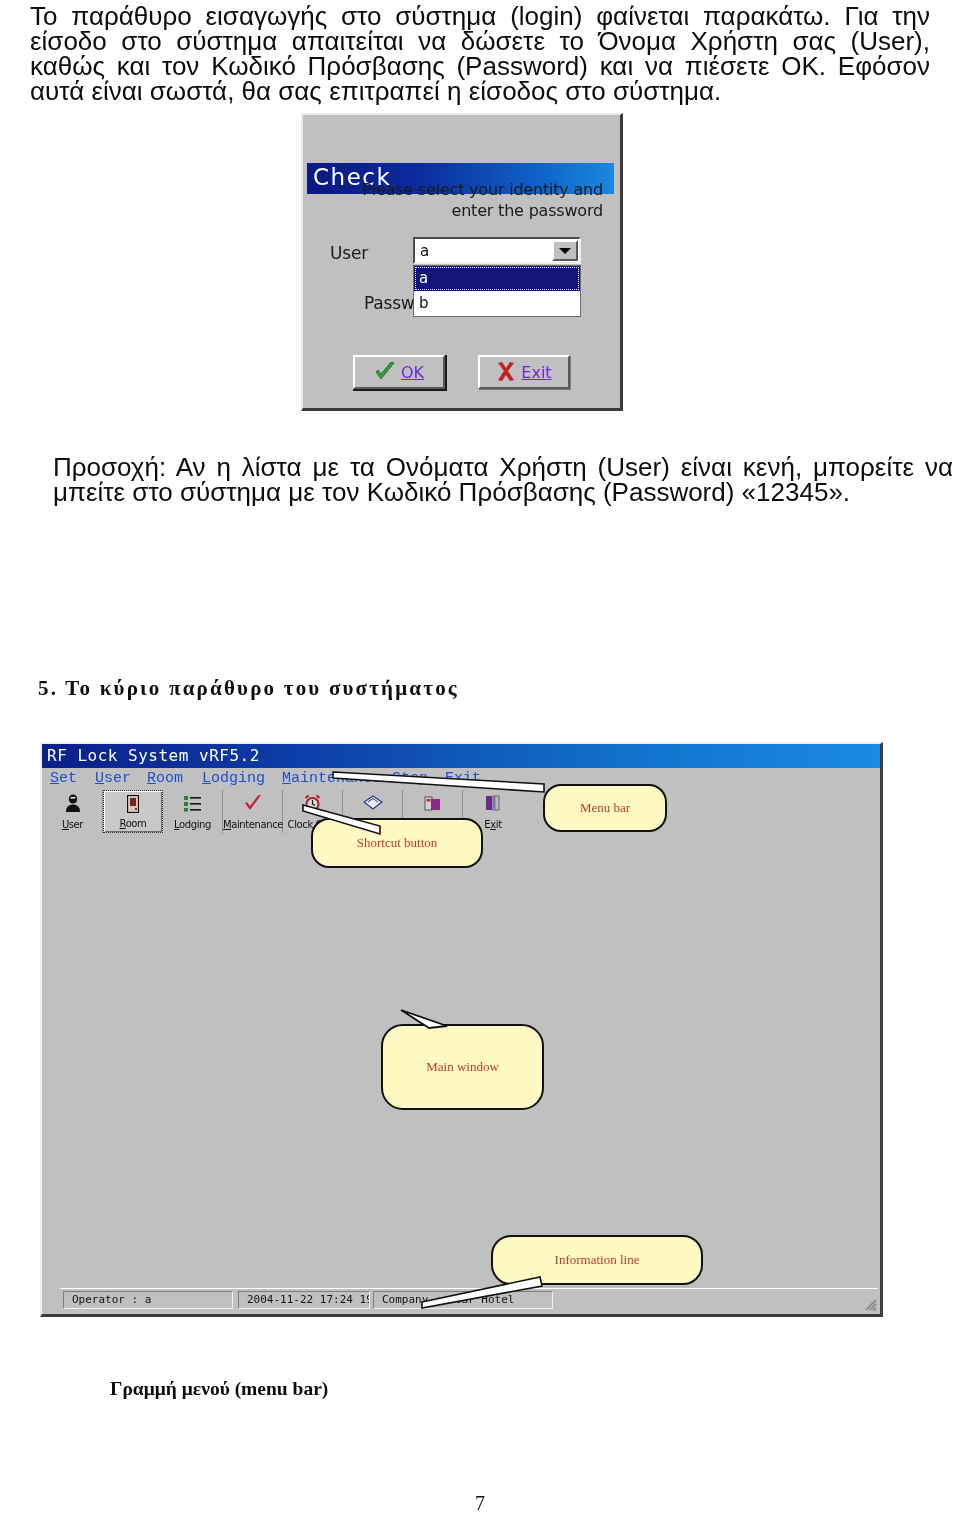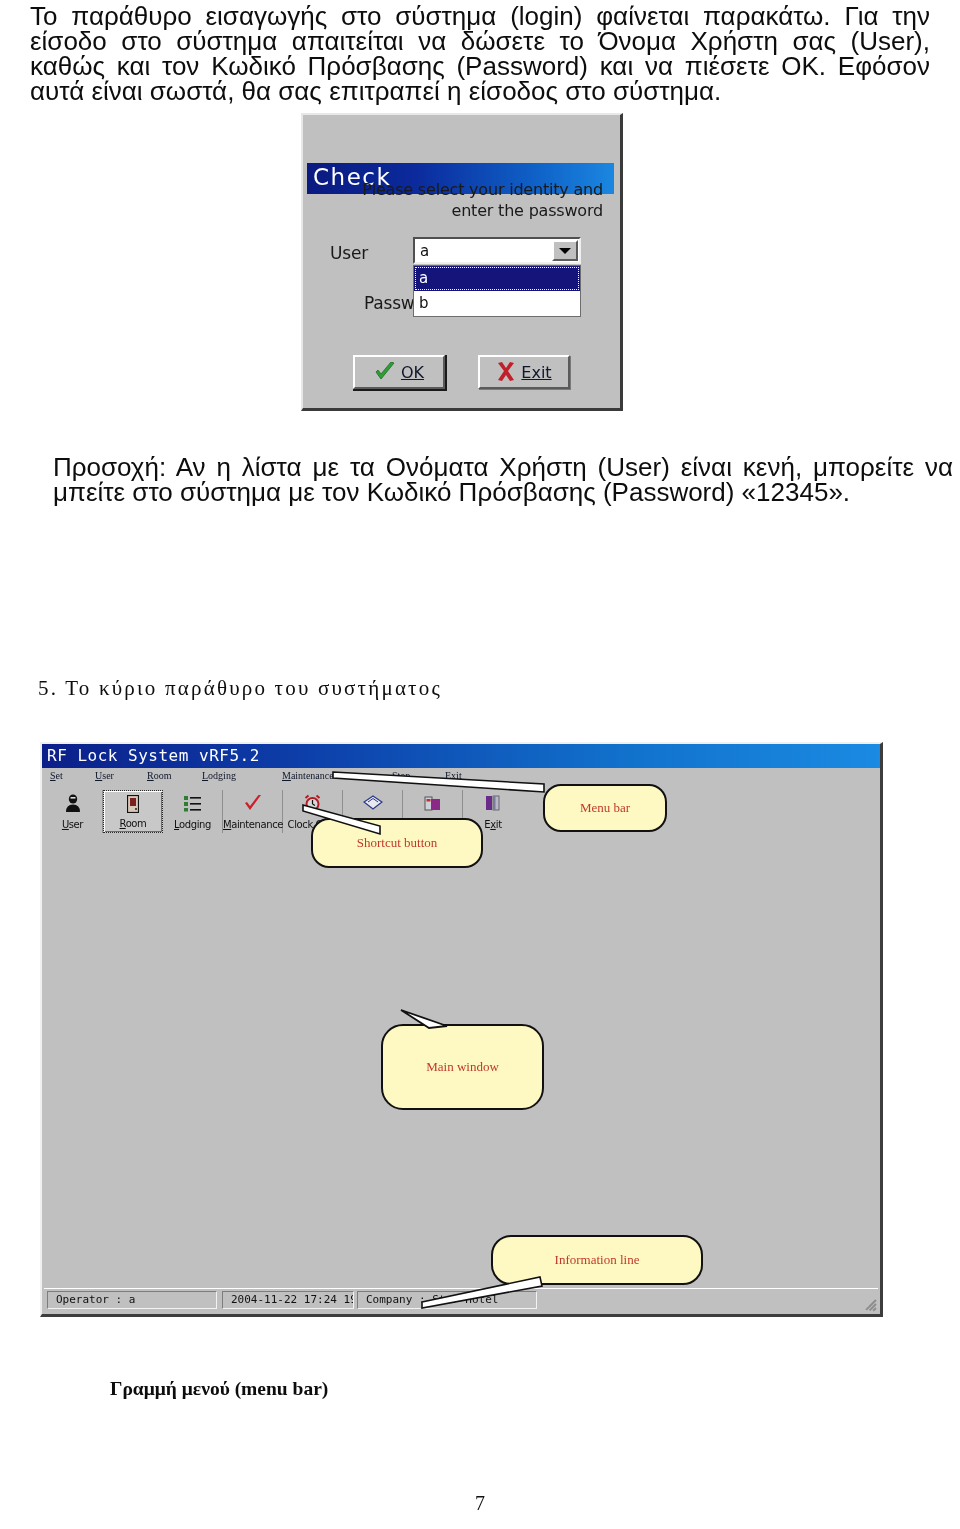--- a/index.html
+++ b/index.html
@@ -27,21 +27,21 @@
   }
   #intro-para { left: 30px; top: 4px; width: 900px; }
   #note-para  { left: 30px; top: 455px; width: 900px; margin-left: 23px; }
 
   .section-heading {
     position: absolute;
     left: 38px;
     top: 676px;
     font-family: "Liberation Serif", serif;
     font-size: 21px;
-    font-weight: normal;
+    font-weight: bold;
     letter-spacing: 2.2px;
     color: #0d0d0d;
   }
 
   .figure-caption {
     position: absolute;
     left: 110px;
     top: 1378px;
     font-family: "Liberation Serif", serif;
     font-size: 19.5px;
@@ -192,21 +192,21 @@
     position: absolute;
     left: 0; right: 0; top: 0; bottom: 0;
     display: flex;
     align-items: center;
     justify-content: center;
     gap: 5px;
   }
   .dlg-button .btn-label {
     font-family: "DejaVu Sans", sans-serif;
     font-size: 16px;
-    color: #0f172a;
+    color: #6d28d9;
   }
   .dlg-button .btn-label u { text-decoration: underline; }
 
   
   #main-window {
     position: absolute;
     left: 40px;
     top: 742px;
     width: 843px;
     height: 575px;
@@ -235,23 +235,23 @@
   }
   #menu-bar {
     position: absolute;
     left: 0; top: 24px;
     right: 0; height: 22px;
     background: #c0c0c0;
   }
   .menu-item {
     position: absolute;
     top: 2px;
-    font-family: Liberation Serif, serif;
-    font-size: 10px;
-    color: #0f172a;
+    font-family: Liberation Mono, monospace;
+    font-size: 15px;
+    color: #1d4ed8;
     white-space: nowrap;
   }
   .menu-item u { text-decoration: underline; }
 
   #toolbar {
     position: absolute;
     left: 1px; top: 46px;
     width: 500px; height: 43px;
     background: #c0c0c0;
     border-bottom: 1px solid #8a8a8a;
@@ -293,21 +293,21 @@
 
   #main-client {
     position: absolute;
     left: 0; top: 89px;
     right: 0; bottom: 30px;
     background: #c0c0c0;
   }
 
   #status-bar {
     position: absolute;
-    left: 2px; right: 2px;
+    left: 18px; right: 2px;
     bottom: 2px;
     height: 23px;
     background: #c0c0c0;
     border-top: 1px solid #ffffff;
   }
   .status-panel {
     position: absolute;
     top: 2px;
     height: 18px;
     background: #c0c0c0;

